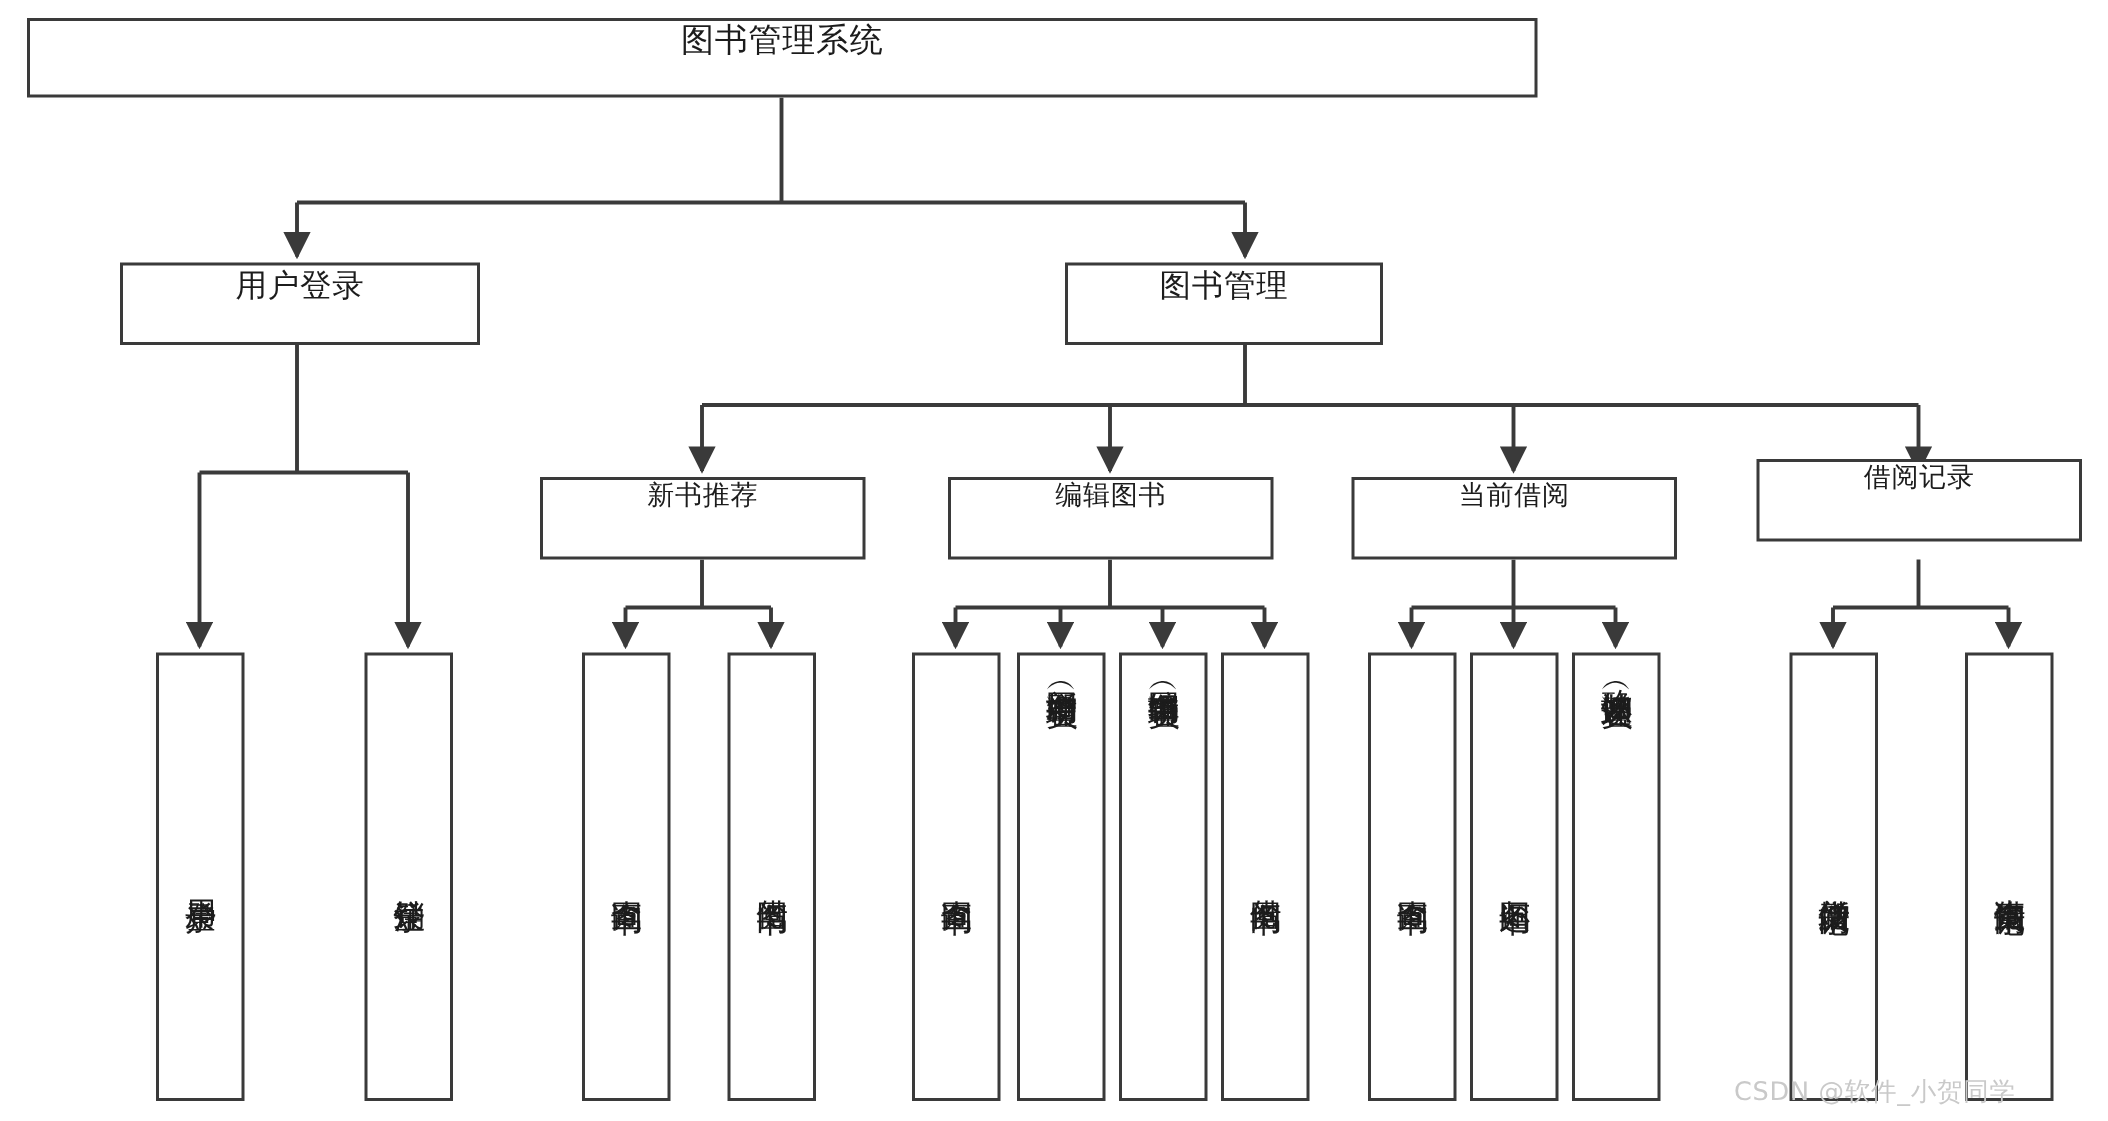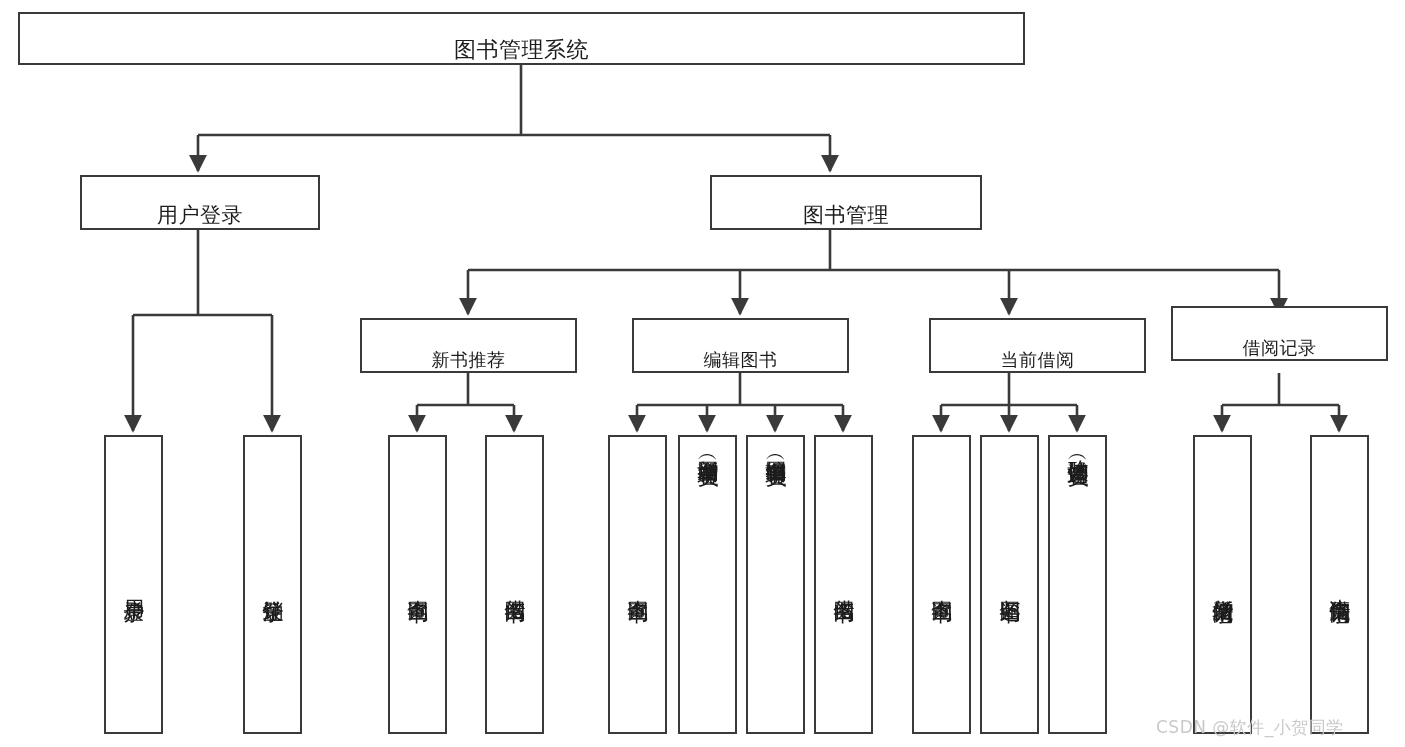--- a/index.html
+++ b/index.html
@@ -19,21 +19,21 @@
     position:absolute;left:0;top:0;
     width:1405px;height:747px;
     pointer-events:none;
   }
   .node{
     position:absolute;
     box-sizing:border-box;
     background:#ffffff;
     border:2px solid #3a3a3a;
     display:flex;
-    align-items:flex-end;
+    align-items:flex-start;
     justify-content:center;
     z-index:2;
   }
   .node .lbl{
     color:#1c1c1c;
     font-size:21px;
     line-height:1.25;
     letter-spacing:0.5px;
     white-space:nowrap;
   }
@@ -129,33 +129,33 @@
   </svg>
 
   <div class="node root" style="left:18px;top:12px;width:1007px;height:53px;">
     <span class="lbl">图书管理系统</span>
   </div>
 
   <div class="node level2" style="left:80px;top:175px;width:240px;height:55px;">
     <span class="lbl">用户登录</span>
   </div>
 
-  <div class="node level2" style="left:710px;top:175px;width:272px;height:55px;">
+  <div class="node level2" style="left:710px;top:175px;width:212px;height:55px;">
     <span class="lbl">图书管理</span>
   </div>
 
   <div class="node level3" style="left:360px;top:318px;width:217px;height:55px;">
     <span class="lbl">新书推荐</span>
   </div>
 
   <div class="node level3" style="left:632px;top:318px;width:217px;height:55px;">
     <span class="lbl">编辑图书</span>
   </div>
 
-  <div class="node level3" style="left:929px;top:318px;width:217px;height:55px;">
+  <div class="node level3" style="left:901px;top:318px;width:217px;height:55px;">
     <span class="lbl">当前借阅</span>
   </div>
 
   <div class="node level3" style="left:1171px;top:306px;width:217px;height:55px;">
     <span class="lbl">借阅记录</span>
   </div>
 
   <div class="node leaf centered" style="left:104px;top:435px;width:59px;height:299px;">
     <span class="lbl">用户登录</span>
   </div>

